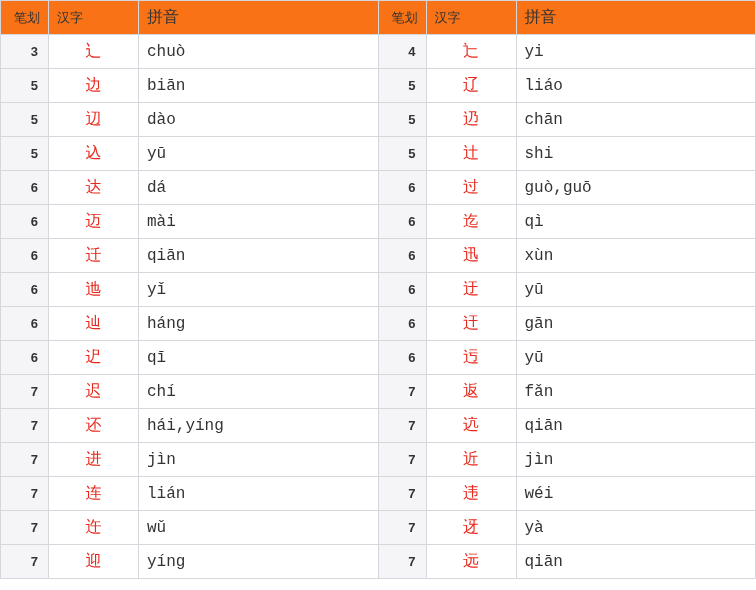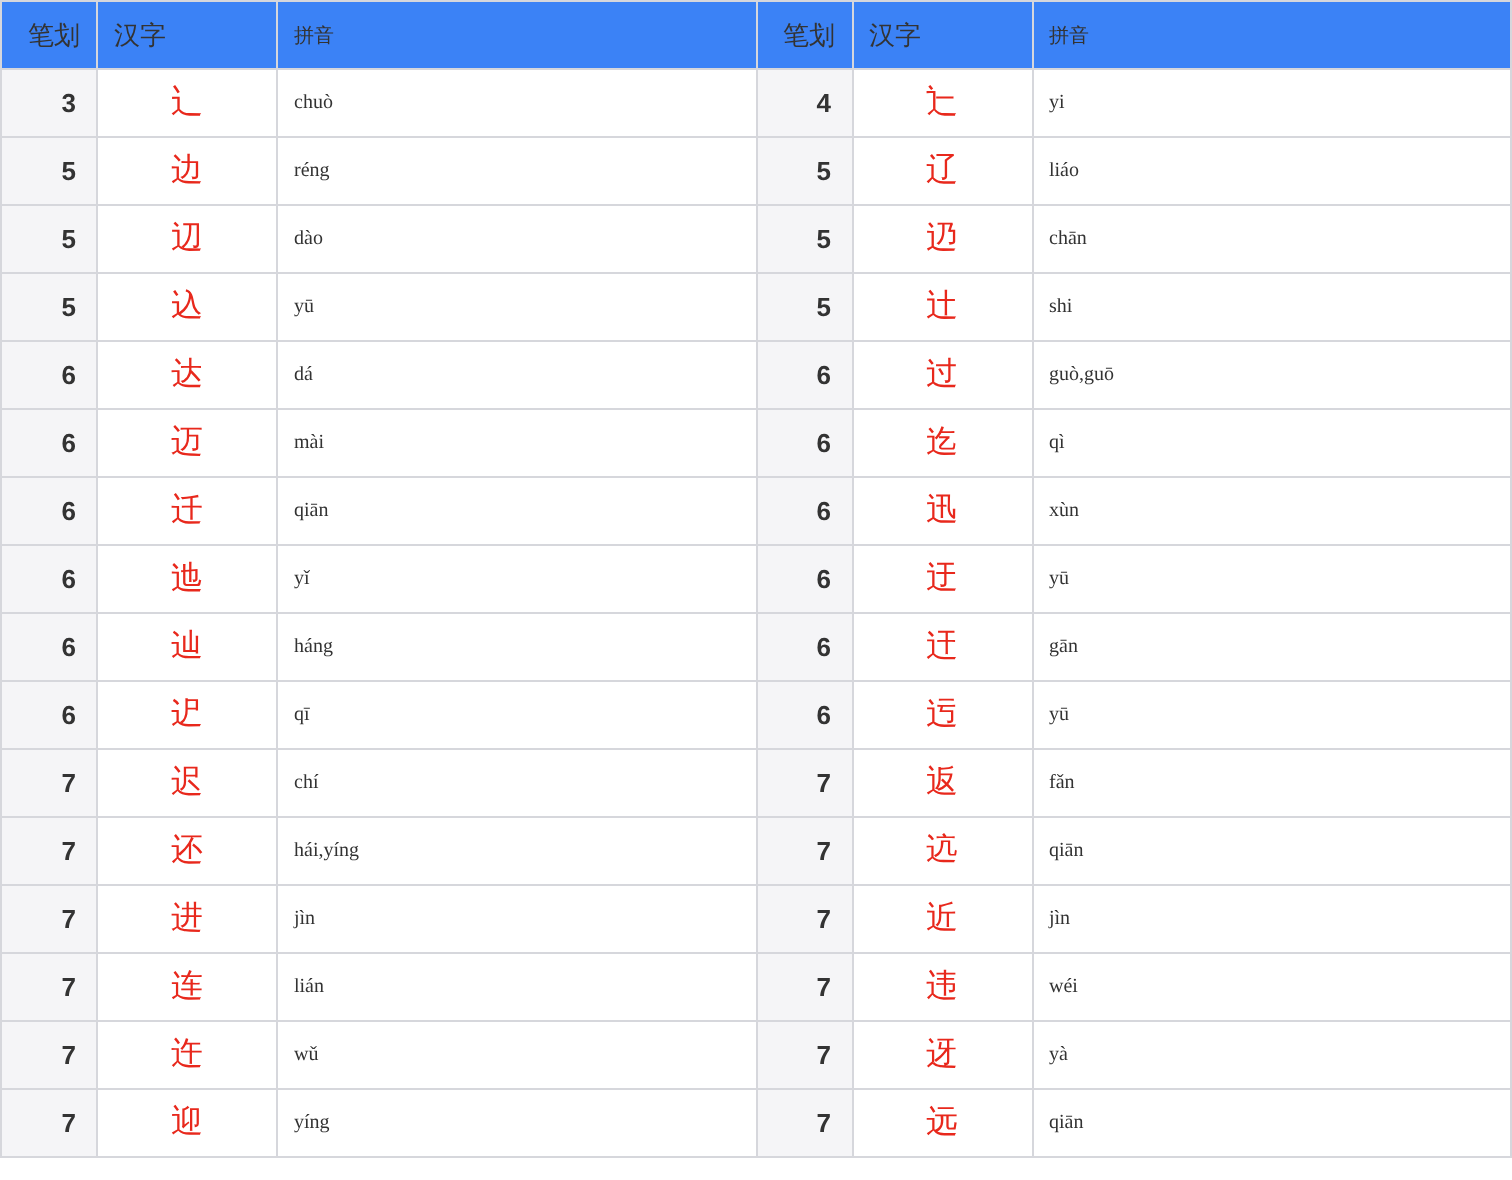--- a/index.html
+++ b/index.html
@@ -21,39 +21,39 @@
   }
   th, td {
     border: 1px solid #d6d7dc;
     padding: 0 8px;
     height: 34px;
     vertical-align: middle;
     text-align: left;
     box-sizing: border-box;
   }
   th {
-    background: #3b82f6;
+    background: #f97316;
     font-weight: normal;
     color: #333;
   }
   .col-strokes { width: 48px; text-align: right; }
   td.col-strokes {
     background: #f5f5f7;
     font-weight: bold;
     padding-right: 10px;
   }
   .col-hanzi { width: 90px; text-align: center; }
   td.col-hanzi {
     color: #e8281c;
     font-family: "SimSun", "Songti SC", serif;
     font-size: 16px;
   }
   .col-pinyin {
-    font-family: Liberation Serif, serif;
-    font-size: 10px;
+    font-family: Liberation Mono, monospace;
+    font-size: 16px;
   }
 </style>
 </head>
 <body>
 
 <div class="wrapper">
   <table>
     <colgroup>
       <col class="col-strokes">
         <col class="col-hanzi">
@@ -77,21 +77,21 @@
           <td class="col-strokes">3</td>
           <td class="col-hanzi">辶</td>
           <td class="col-pinyin">chuò</td>
           <td class="col-strokes">4</td>
           <td class="col-hanzi">辷</td>
           <td class="col-pinyin">yi</td>
         </tr>
         <tr>
           <td class="col-strokes">5</td>
           <td class="col-hanzi">边</td>
-          <td class="col-pinyin">réng</td>
+          <td class="col-pinyin">biān</td>
           <td class="col-strokes">5</td>
           <td class="col-hanzi">辽</td>
           <td class="col-pinyin">liáo</td>
         </tr>
         <tr>
           <td class="col-strokes">5</td>
           <td class="col-hanzi">辺</td>
           <td class="col-pinyin">dào</td>
           <td class="col-strokes">5</td>
           <td class="col-hanzi">辸</td>

